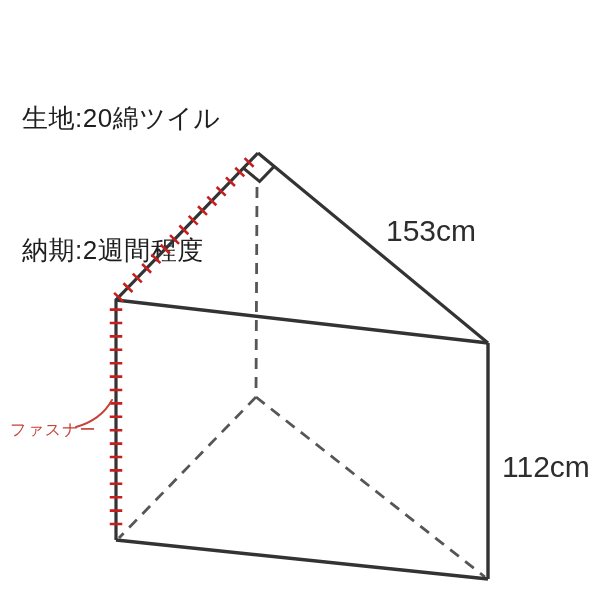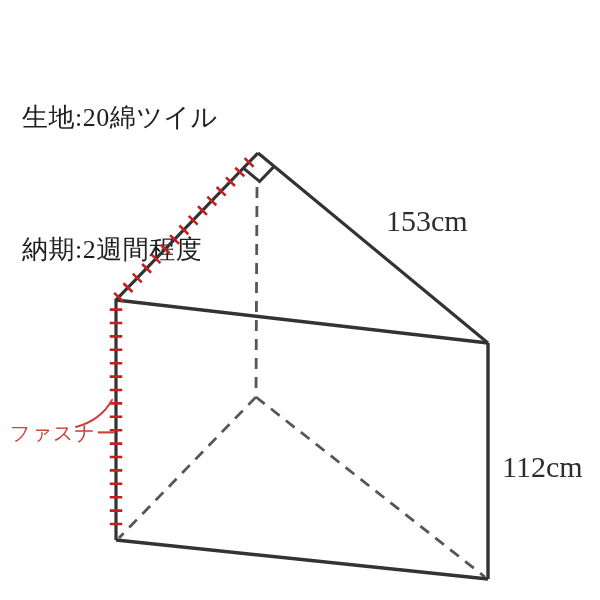--- a/index.html
+++ b/index.html
@@ -6,21 +6,21 @@
     margin: 0;
     padding: 0;
     background: #ffffff;
   }
   .canvas {
     position: relative;
     width: 600px;
     height: 600px;
     background: #ffffff;
     overflow: hidden;
-    font-family: Liberation Serif, serif;
+    font-family: Liberation Sans, sans-serif;
   }
   .specs {
     position: absolute;
     left: 22px;
     top: 8px;
     color: #1e1e1e;
     font-size: 26px;
     line-height: 44px;
     letter-spacing: 0.5px;
     white-space: pre;
@@ -32,29 +32,29 @@
     width: 600px;
     height: 600px;
   }
   .dim {
     position: absolute;
     color: #2d2d2d;
     font-size: 30px;
     white-space: nowrap;
   }
   .dim-83  { left: 112px; top: 183px; }
-  .dim-153 { left: 386px; top: 204px; }
+  .dim-153 { left: 386px; top: 214px; }
   .dim-174 { left: 307px; top: 338px; }
   .dim-112 { left: 502px; top: 450px; }
   .zipper-label {
     position: absolute;
     left: 10px;
     top: 420px;
     color: #c8423a;
-    font-size: 20px;
+    font-size: 16px;
     letter-spacing: 1px;
     white-space: nowrap;
   }
 </style>
 </head>
 <body>
 
 <div class="canvas">
 
   <div class="specs">

